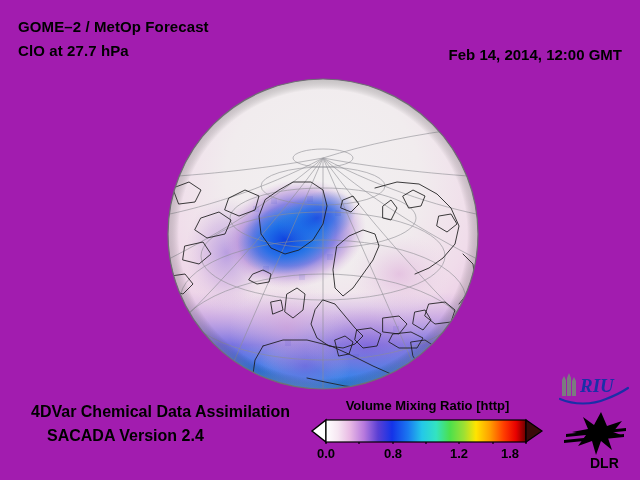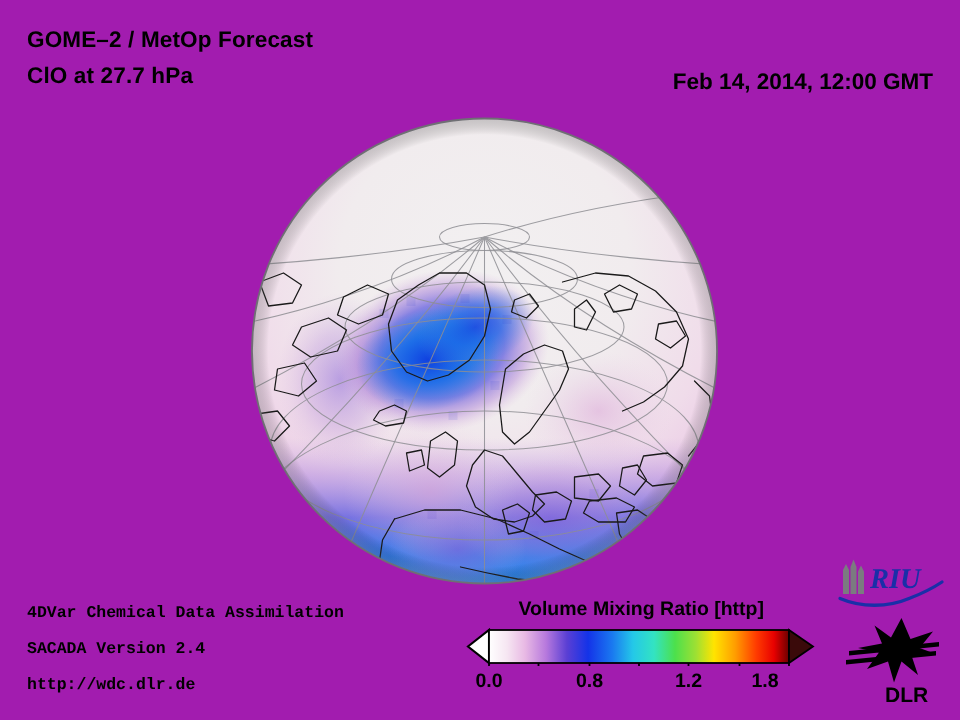--- a/index.html
+++ b/index.html
@@ -37,29 +37,28 @@
     color: #000;
     white-space: nowrap;
     text-align: right;
   }
   #hdr-date       { top: 18px; margin-top: 28px; }
   #hdr-region     { top: 42px; }
 
   
   .ftr-left {
     position: absolute;
-    left: 18px;
-    font-weight: bold;
-    font-size: 11px;
-    color: #000;
-    white-space: nowrap;
-    font-family: Liberation Mono, monospace;
+    left: 31px;
+    font-weight: bold;
+    font-size: 16px;
+    color: #000;
+    white-space: nowrap;
   }
   #ftr-line1 { top: 403px; }
-  #ftr-line2 { top: 427px; }
+  #ftr-line2 { top: 427px; margin-left: 16px; }
   #ftr-line3 { top: 451px; }
 
   
   #globe-wrap {
     position: absolute;
     left: 167px;
     top: 78px;
     width: 312px;
     height: 312px;
   }
@@ -340,21 +339,20 @@
     </svg>
 
     <div class="cbar-tick-label" style="left:16px">0.0</div>
     <div class="cbar-tick-label" style="left:83px">0.8</div>
     <div class="cbar-tick-label" style="left:149px">1.2</div>
     <div class="cbar-tick-label" style="left:200px">1.8</div>
   </div>
 
   <div class="ftr-left" id="ftr-line1">4DVar Chemical Data Assimilation</div>
   <div class="ftr-left" id="ftr-line2">SACADA Version 2.4</div>
-  <div class="ftr-left" id="ftr-line3">http://wdc.dlr.de</div>
 
   <svg id="riu-logo" viewBox="0 0 76 36">
 
     <g fill="#7b7b80">
       <path d="M6,26 L6,10 L8,6 L10,10 L10,26 Z"></path>
       <path d="M11,26 L11,8 L13,3 L15,8 L15,26 Z"></path>
       <path d="M16,26 L16,11 L18,7 L20,11 L20,26 Z"></path>
     </g>
 
     <text x="24" y="22" font-family="Liberation Serif, serif" font-size="19" font-weight="bold" font-style="italic" fill="#1a2fa8">RIU</text>

